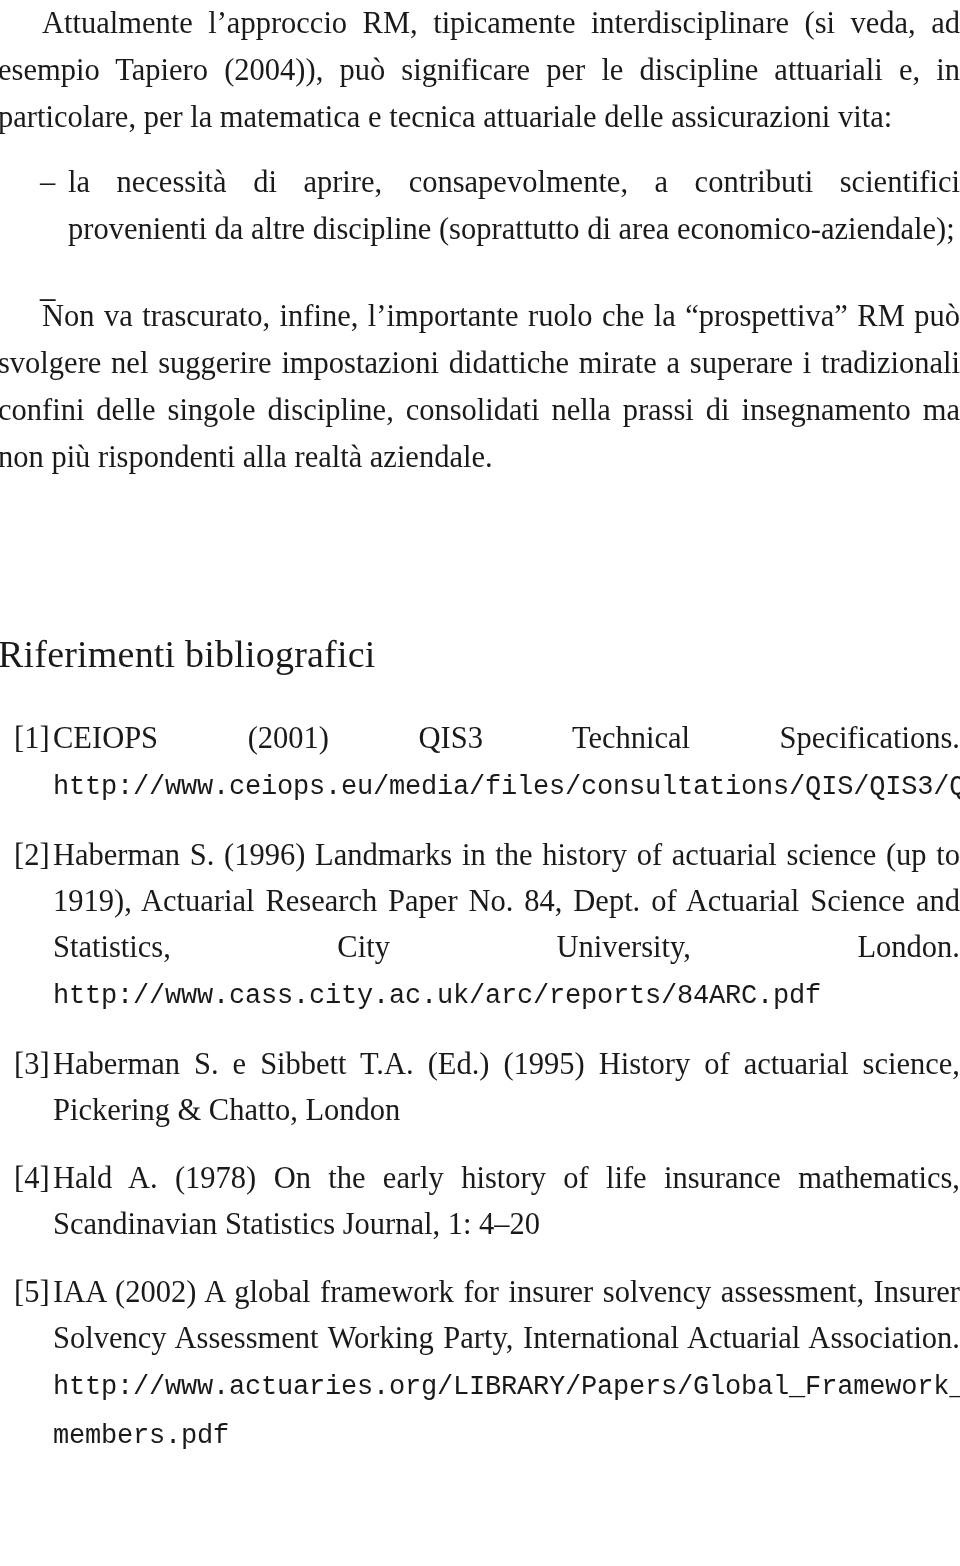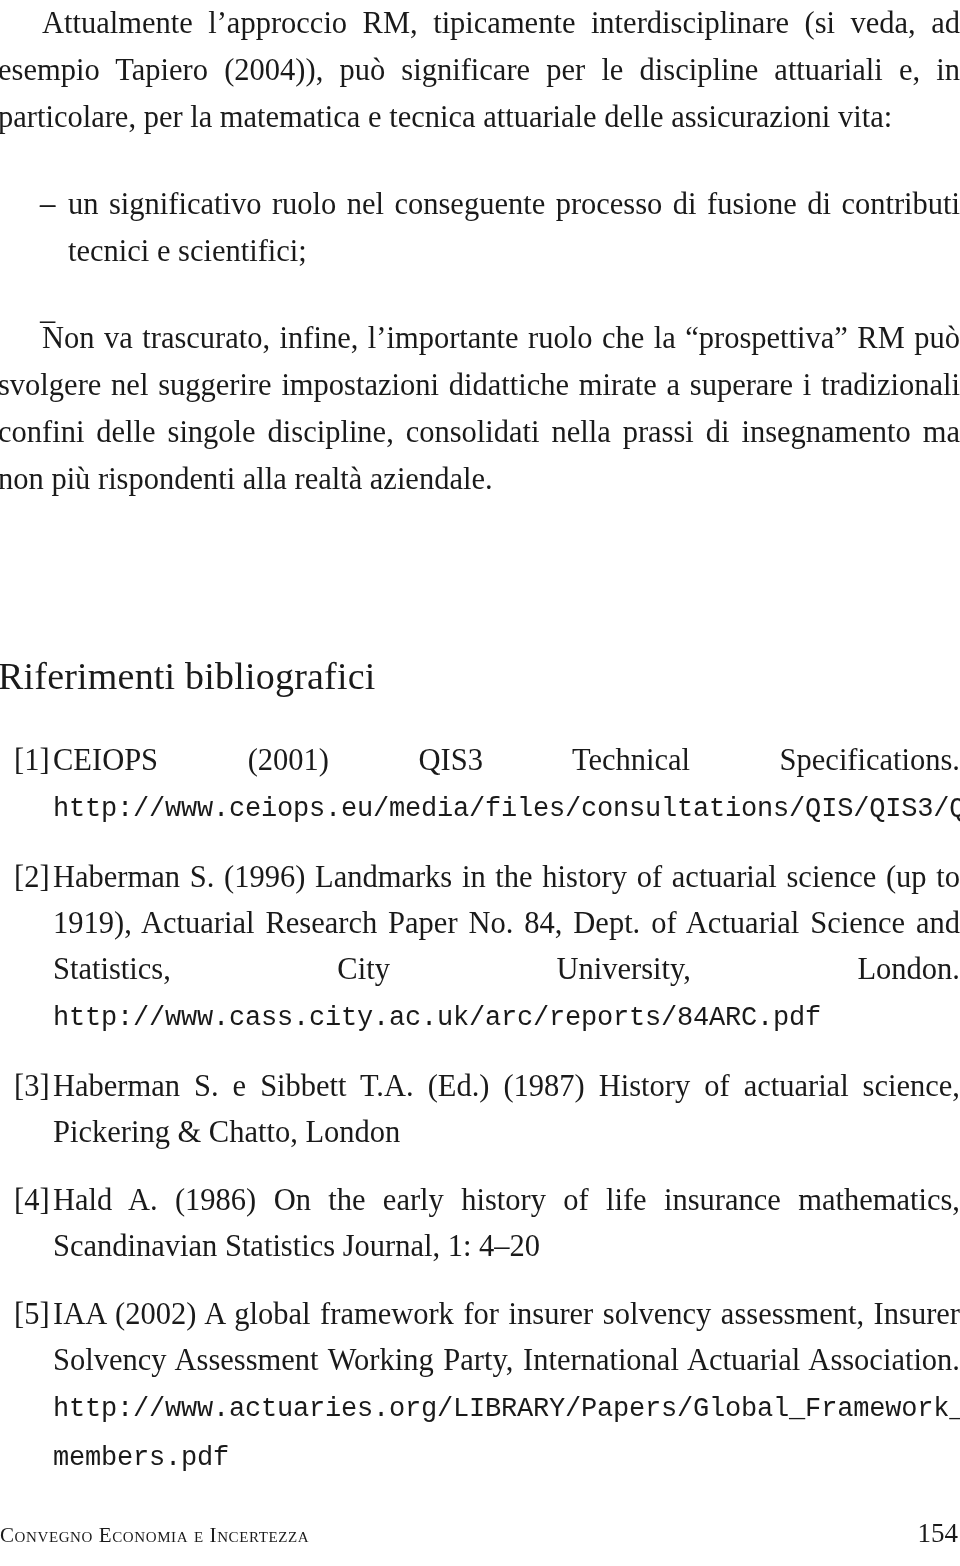--- a/index.html
+++ b/index.html
@@ -137,24 +137,24 @@
 
   <div class="body-text">
 
     <p class="para indent">Attualmente l’approccio RM, tipicamente interdisciplinare (si veda, ad esempio Tapiero (2004)), può significare per le discipline attuariali e, in particolare, per la matematica e tecnica attuariale delle assicurazioni vita:</p>
 
     <div class="list-gap-top"></div>
 
     <ul class="dash-list">
       <li>
         <span class="dash">–</span>
+        <span>la necessità di aprire, consapevolmente, a contributi scientifici provenienti da altre discipline (soprattutto di area economico-aziendale);</span>
       </li>
       <li style="margin-top:22px;">
         <span class="dash">–</span>
-        <span>un significativo ruolo nel conseguente processo di fusione di contributi tecnici e scientifici;</span>
       </li>
       <li style="margin-top:22px;">
         <span class="dash">–</span>
       </li>
     </ul>
 
     <div class="list-gap-bot"></div>
 
     <p class="para indent">Non va trascurato, infine, l’importante ruolo che la “prospettiva” RM può svolgere nel suggerire impostazioni didattiche mirate a superare i tradizionali confini delle singole discipline, consolidati nella prassi di insegnamento ma non più rispondenti alla realtà aziendale.</p>
 
@@ -168,32 +168,28 @@
 
       <li class="ref">
         <span class="ref-num">[1]</span><span>CEIOPS (2001) QIS3 Technical Specifications. </span><span class="mono">http://www.ceiops.eu/media/files/consultations/QIS/QIS3/QIS3TechnicalSpecificationsPart1.PDF</span>
       </li>
 
       <li class="ref">
         <span class="ref-num">[2]</span><span>Haberman S. (1996) Landmarks in the history of actuarial science (up to 1919), Actuarial Research Paper No. 84, Dept. of Actuarial Science and Statistics, City University, London. </span><span class="mono">http://www.cass.city.ac.uk/arc/reports/84ARC.pdf</span>
       </li>
 
       <li class="ref">
-        <span class="ref-num">[3]</span><span>Haberman S. e Sibbett T.A. (Ed.) (1987) </span><span class="it">History of actuarial science</span><span>, Pickering &amp; Chatto, London</span>
+        <span class="ref-num">[3]</span><span>Haberman S. e Sibbett T.A. (Ed.) (1995) </span><span class="it">History of actuarial science</span><span>, Pickering &amp; Chatto, London</span>
       </li>
 
       <li class="ref">
-        <span class="ref-num">[4]</span><span>Hald A. (1986) On the early history of life insurance mathematics, </span><span class="it">Scandinavian Statistics Journal</span><span>, 1: 4–20</span>
+        <span class="ref-num">[4]</span><span>Hald A. (1978) On the early history of life insurance mathematics, </span><span class="it">Scandinavian Statistics Journal</span><span>, 1: 4–20</span>
       </li>
 
       <li class="ref">
         <span class="ref-num">[5]</span><span>IAA (2002) </span><span class="it">A global framework for insurer solvency assessment</span><span>, Insurer Solvency Assessment Working Party, International Actuarial Association. </span><span class="mono">http://www.actuaries.org/LIBRARY/Papers/Global_Framework_Insurer_Solvency_Assessment-members.pdf</span>
       </li>
 
     </ol>
   </div>
 
-  <div class="footer">
-    <span class="footer-left">Convegno Economia e Incertezza</span>
-    <span class="footer-right">154</span>
-  </div>
 
 </div>
 
 </body></html>

